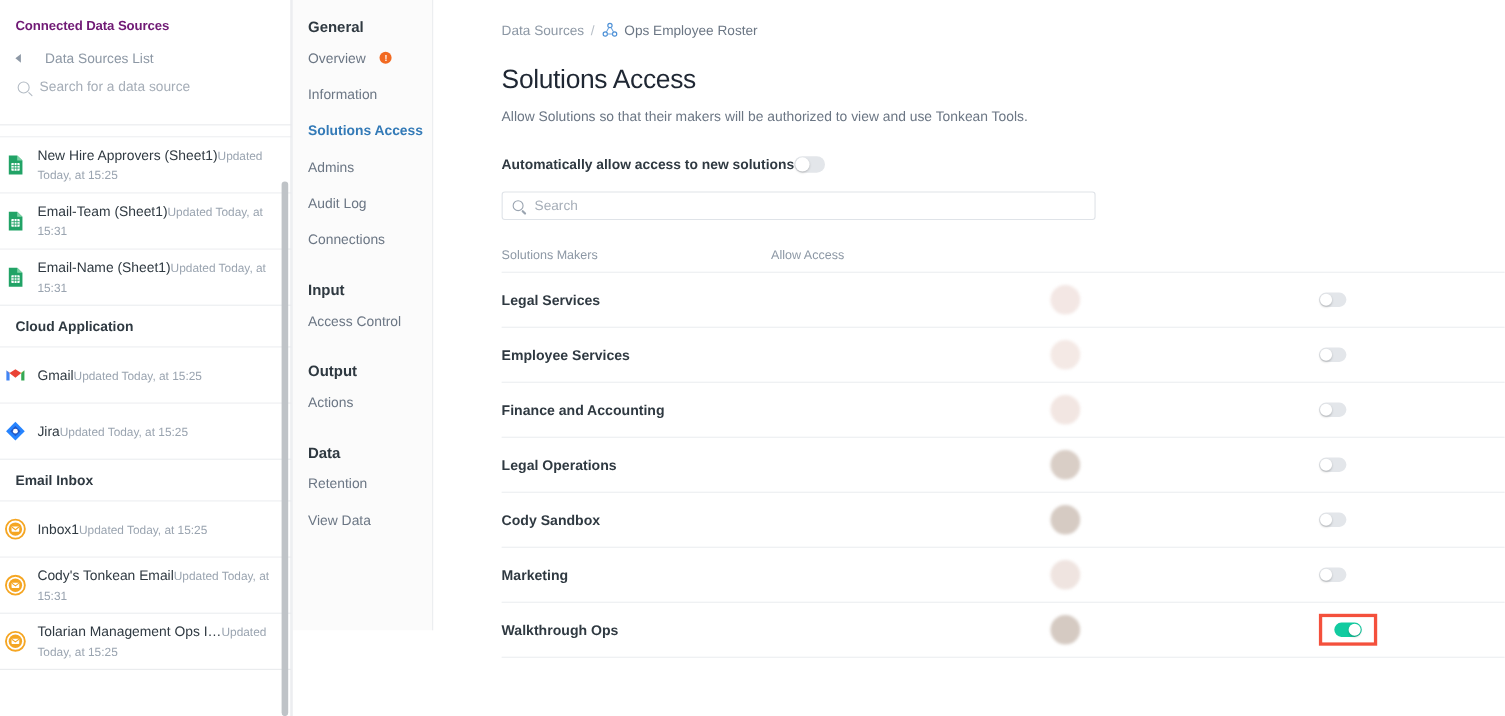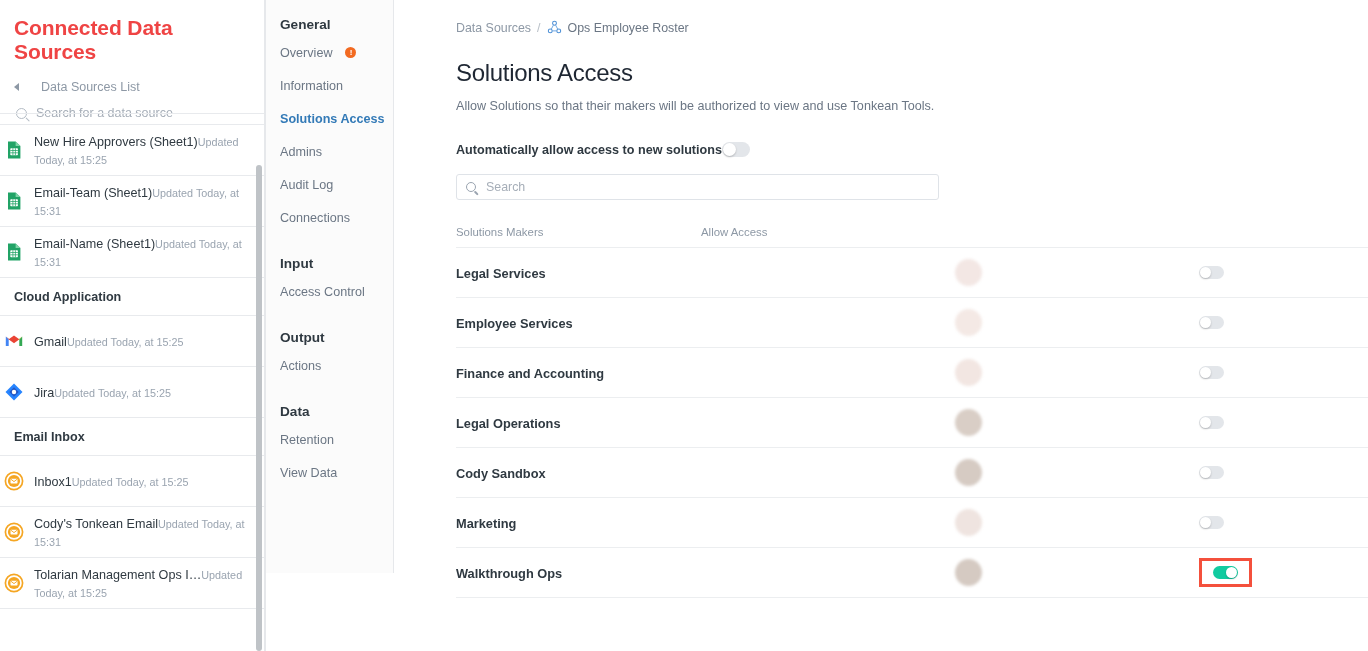--- a/index.html
+++ b/index.html
@@ -17,21 +17,21 @@
   
   .ds-sidebar {
     width: 266px; height: 651px;
     background: #ffffff;
     border-right: 1px solid #e6e8eb;
     position: relative;
     flex: 0 0 266px;
   }
   .ds-head { padding: 16px 14px 0 14px; }
   .ds-title {
-    font-size: 21px; font-weight: bold; color: #ef4444;
+    font-size: 12px; font-weight: bold; color: #701a75;
     letter-spacing: -0.1px; margin: 0 0 16px 0;
   }
   .ds-back {
     display: flex; align-items: center; gap: 22px;
     font-size: 12.5px; color: #8d98a5; margin-bottom: 12px;
     cursor: pointer;
   }
   .ds-back .tri {
     width: 0; height: 0;
     border-top: 4.5px solid transparent;
@@ -157,21 +157,21 @@
     position: absolute; top: 1px; left: 1px;
     width: 11px; height: 11px; border-radius: 50%;
     background: #ffffff; box-shadow: 0 1px 2px rgba(0,0,0,.22);
   }
   .toggle.on { background: #12cba0; }
   .toggle.on .knob { left: auto; right: 1px; }
   .toggle.lg { width: 28px; height: 15px; border-radius: 8px; flex: 0 0 28px; }
   .toggle.lg .knob { width: 13px; height: 13px; }
 
   .search-box {
-    width: 483px; height: 26px;
+    width: 540px; height: 26px;
     border: 1px solid #dfe3e8; border-radius: 3px;
     display: flex; align-items: center; gap: 8px;
     padding: 0 9px; margin-bottom: 26px; background: #fff;
     cursor: text;
   }
   .search-box .mag {
     width: 10px; height: 10px; border: 1.5px solid #9aa4b0;
     border-radius: 50%; position: relative; flex: 0 0 10px;
   }
   .search-box .mag::after {

